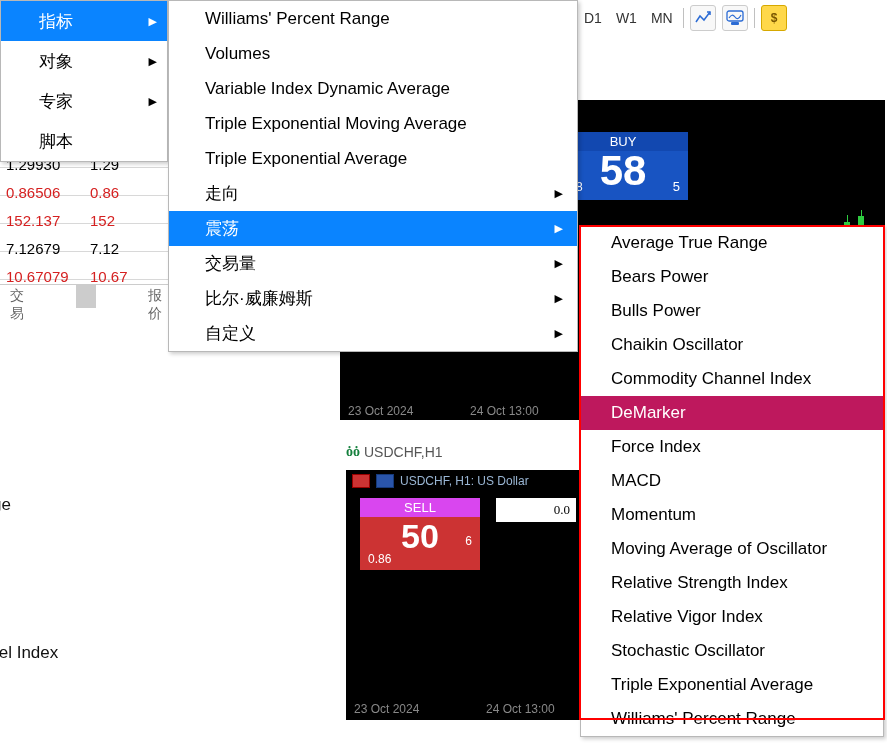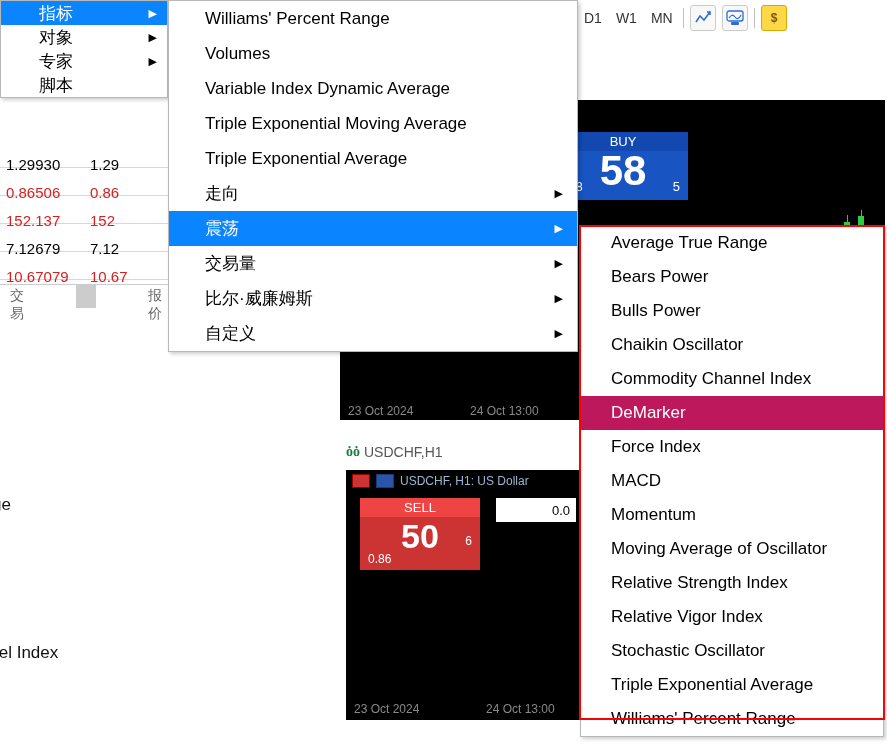--- a/index.html
+++ b/index.html
@@ -1,20 +1,20 @@
 <!DOCTYPE html>
 <html><head>
 <meta charset="utf-8">
 <style>
 * { box-sizing: border-box; margin: 0; padding: 0; font-family: "Segoe UI", "Microsoft YaHei", Arial, sans-serif; }
 body { width: 887px; height: 750px; background: #fff; overflow: hidden; position: relative; font-size: 16px; }
 
 
 .menu-level1 { position:absolute; left:0; top:0; width:168px; background:#fff; border:1px solid #b8b8b8; box-shadow:2px 2px 4px rgba(0,0,0,.2); z-index:20; }
-.menu-level1 .item { height:24px; display:flex; align-items:center; padding:0 10px 0 38px; font-size:17px; position:relative; cursor:default; }
+.menu-level1 .item { height:40px; display:flex; align-items:center; padding:0 10px 0 38px; font-size:17px; position:relative; cursor:default; }
 .menu-level1 .item.active { background:#0a84ff; color:#fff; }
 .menu-level1 .item .arrow { position:absolute; right:10px; font-size:11px; }
 
 
 .menu-level2 { position:absolute; left:168px; top:0; width:410px; background:#fff; border:1px solid #b8b8b8; box-shadow:2px 2px 4px rgba(0,0,0,.2); z-index:25; }
 .menu-level2 .item { height:35px; display:flex; align-items:center; padding:0 12px 0 36px; font-size:17px; position:relative; cursor:default; }
 .menu-level2 .item.active { background:#0a84ff; color:#fff; }
 .menu-level2 .item .arrow { position:absolute; right:14px; font-size:11px; }
 
 
@@ -53,25 +53,25 @@
 
 .chartB { position:absolute; left:340px; top:440px; width:545px; height:310px; background:#fff; z-index:0; }
 .chartB .head { display:flex; align-items:center; gap:4px; font-size:14px; color:#555; padding:4px 6px; }
 .chartB .head .ic { color:#15803d; font-weight:bold;font-family:Liberation Serif, serif; }
 .chartB .panel { margin:6px; height:250px; background:#000; position:relative; }
 .chartB .panel .tline { display:flex; align-items:center; gap:6px; padding:4px 6px; }
 .chartB .panel .badge { width:18px; height:14px; background:#c33; border:1px solid #900; }
 .chartB .panel .badge2 { width:18px; height:14px; background:#2a55aa; border:1px solid #163a7a; }
 .chartB .panel .tit { color:#9ab6d4; font-size:12px; }
 .chartB .panel .sell { position:absolute; left:14px; top:28px; width:120px; height:72px; background:#c33; color:#fff; text-align:center; }
-.chartB .panel .sell .lab { font-size:13px; background:#ef4444; padding:2px 0; }
+.chartB .panel .sell .lab { font-size:13px; background:#d946ef; padding:2px 0; }
 .chartB .panel .sell .big { font-size:34px; font-weight:600; line-height:38px; }
 .chartB .panel .sell .sml { font-size:12px; position:absolute; right:8px; top:36px;}
 .chartB .panel .sell .lft { font-size:12px; position:absolute; left:8px; bottom:4px; }
-.chartB .panel .inp { position:absolute; left:150px; top:28px; width:80px; height:24px; background:#fff; color:#000; font-size:13px; display:flex; align-items:center; justify-content:flex-end; padding:0 6px;}
+.chartB .panel .inp { position:absolute; left:150px; top:28px; width:80px; height:24px; background:#fff; color:#000; font-size:13px; display:flex; align-items:center; justify-content:flex-end; padding:0 6px;font-family:Liberation Serif, serif;}
 .chartB .panel .time1 { position:absolute; left:8px; bottom:4px; color:#888; font-size:12px; }
 .chartB .panel .time2 { position:absolute; left:140px; bottom:4px; color:#888; font-size:12px; }
 
 
 .leftlist { position:absolute; left:-100px; top:486px; width:310px; font-size:17px; color:#111; line-height:37px; z-index:2; }
 .leftlist div { padding-left:8px; white-space:nowrap; }
 
 
 .candles { position:absolute; right:4px; top:110px; width:170px; height:140px; z-index:1; }
 .candles .c { position:absolute; width:6px; background:#2ecc40; }

